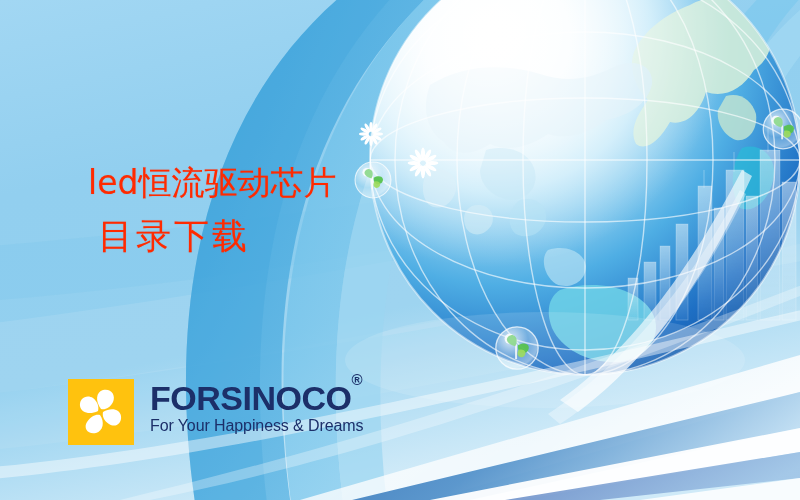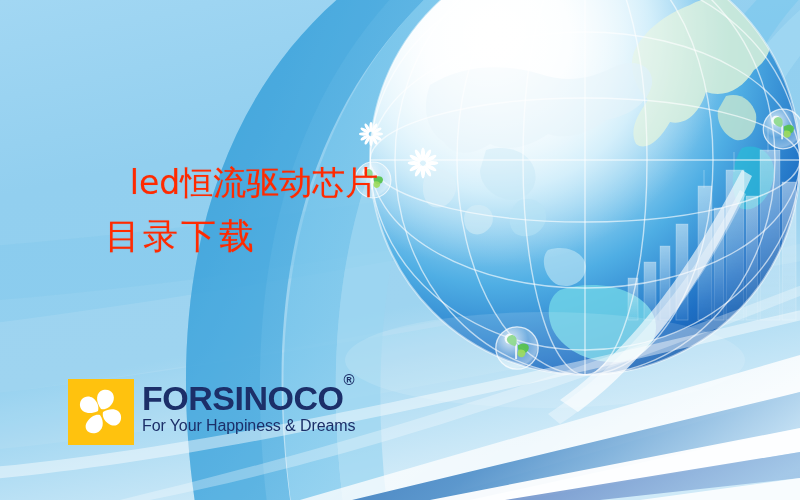--- a/index.html
+++ b/index.html
@@ -17,36 +17,36 @@
 
   
   .headline{
     position:absolute;left:0;top:162px;width:420px;
     color:#FF2A00;line-height:1.28;
     text-shadow:0 0 1px rgba(255,42,0,.35);
   }
   .headline .l1{
     display:block;padding-left:88px;
     font-family:"DejaVu Sans","Liberation Sans",sans-serif;
-    font-size:33px;font-weight:400;letter-spacing:0px;text-align:center;
+    font-size:33px;font-weight:400;letter-spacing:0px;
   }
   .headline .l2{
     display:block;padding-left:98px;margin-top:10px;
     font-family:"DejaVu Serif","Liberation Serif",serif;
-    font-size:35px;font-weight:400;letter-spacing:3px;margin-left:7px;
+    font-size:35px;font-weight:400;letter-spacing:3px;
   }
 
   
   .logo{position:absolute;left:68px;top:379px;display:flex;align-items:flex-start;}
   .logo-mark{
     width:66px;height:66px;background:#FFC20E;
     position:relative;flex:0 0 auto;
   }
   .logo-mark svg{position:absolute;left:0;top:0;width:66px;height:66px;}
-  .logo-text{margin-left:8px;padding-top:2px;}
+  .logo-text{margin-left:16px;padding-top:2px;}
   .logo-word{
     display:block;color:#1C2F69;
     font-family:"Liberation Sans",sans-serif;
     font-size:34px;font-weight:bold;line-height:1;
     letter-spacing:-0.5px;white-space:nowrap;
   }
   .logo-word sup{font-size:15px;font-weight:bold;top:-0.85em;position:relative;}
   .logo-tag{
     display:block;color:#1C2F69;margin-top:3px;
     font-family:"Liberation Sans",sans-serif;

